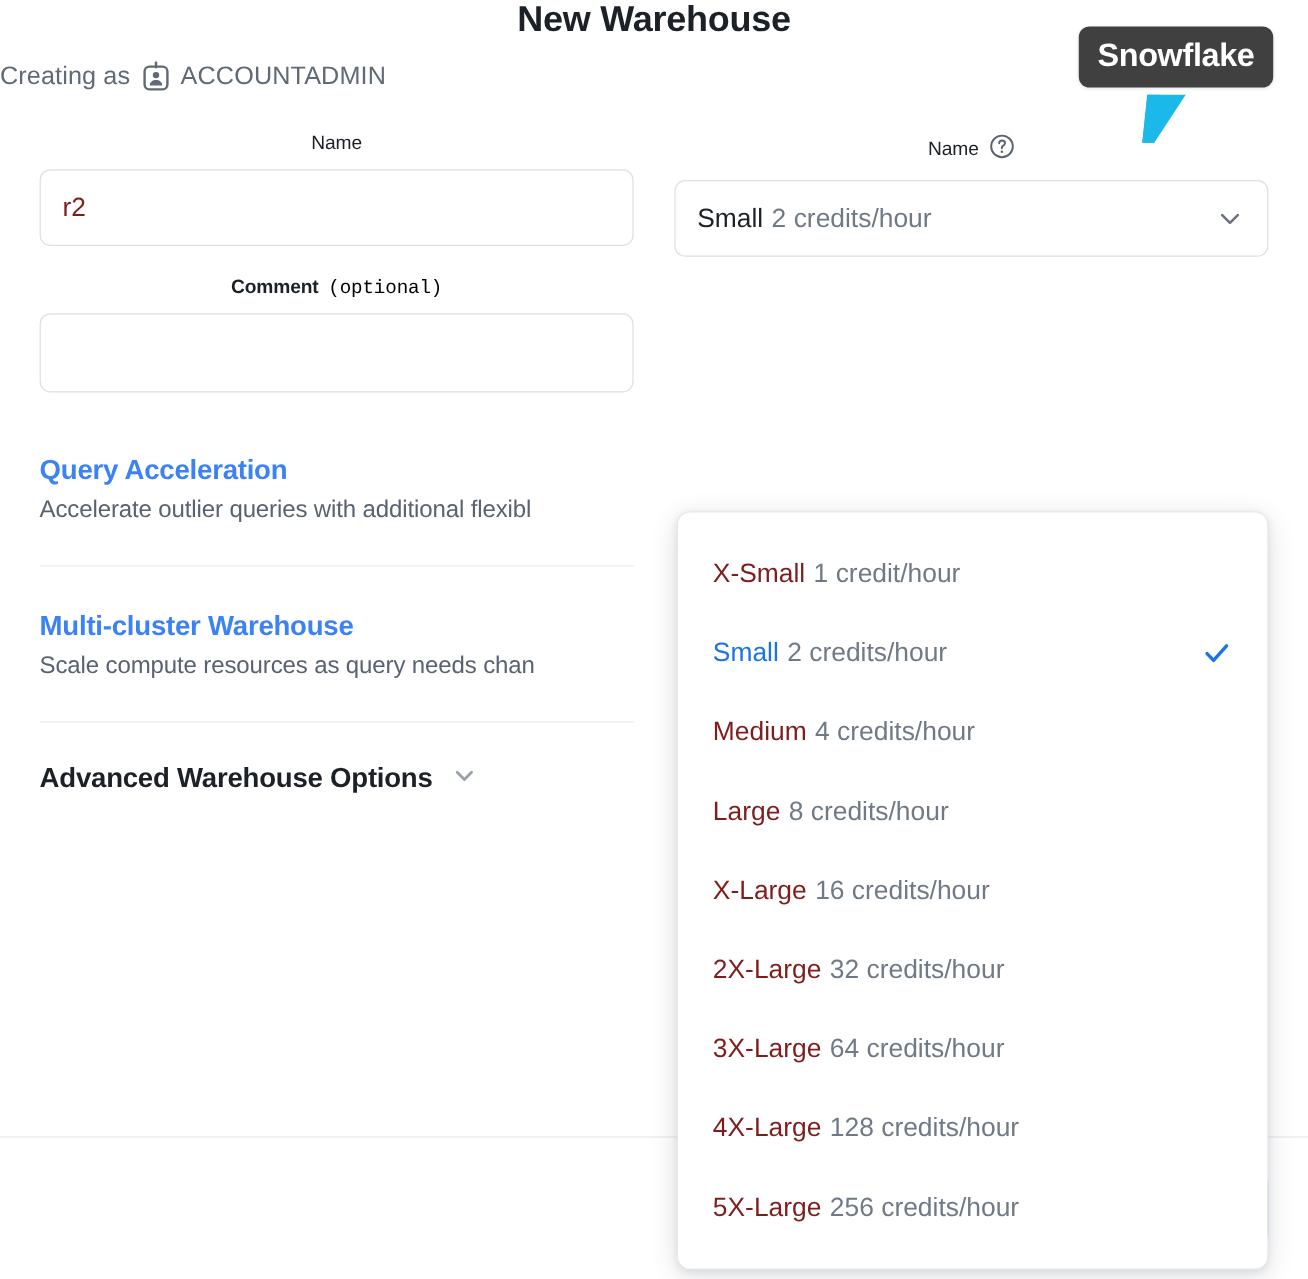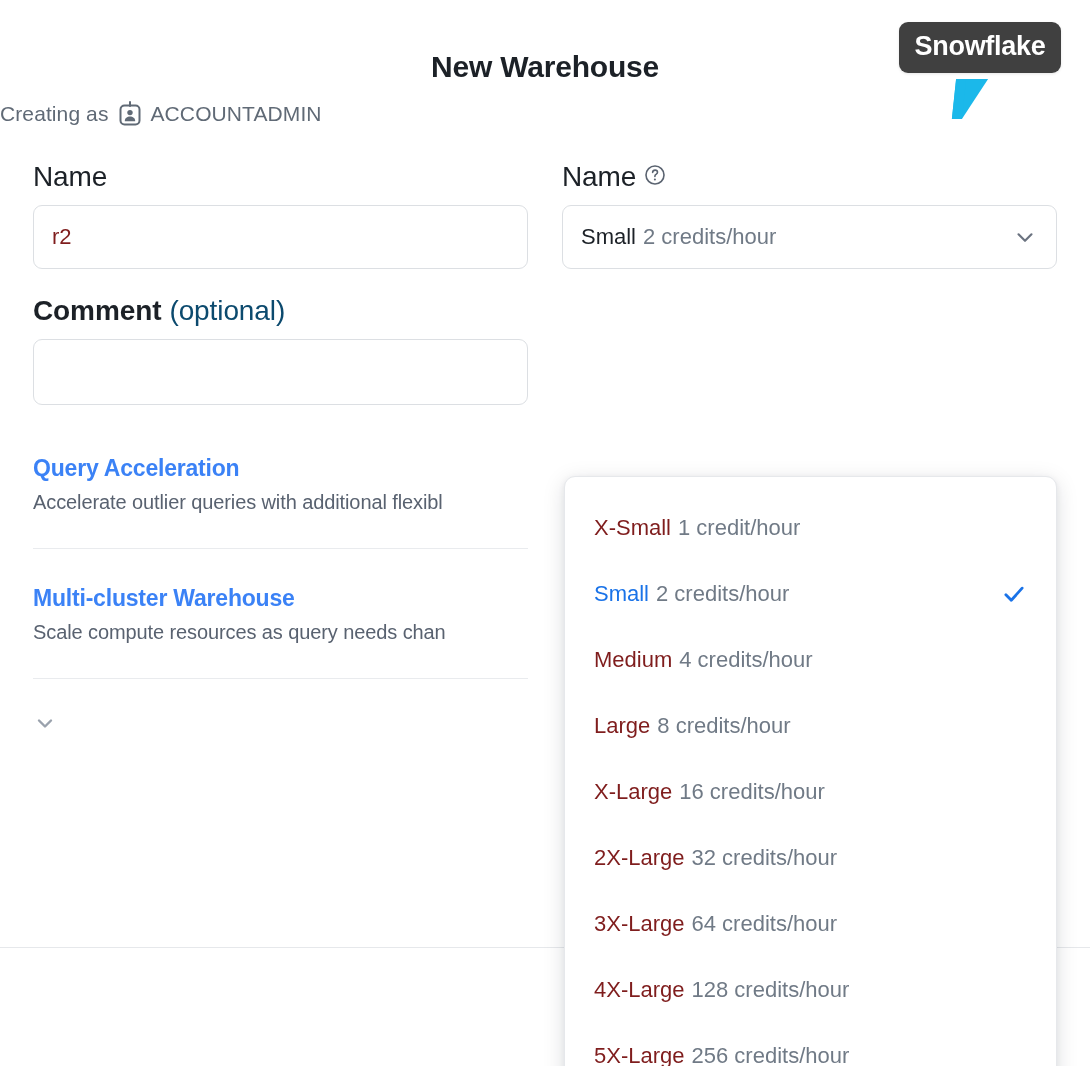--- a/index.html
+++ b/index.html
@@ -44,21 +44,20 @@
     height: 0;
     border-left: 10px solid #1bb8ea;
     border-right: 22px solid transparent;
     border-top: 40px solid #1bb8ea;
     border-bottom: 0;
     transform: skewX(-6deg);
   }
 
   
   .dialog-header {
-    padding-top: 50px;
     text-align: center;
   }
   .dialog-title {
     font-size: 30px;
     font-weight: bold;
     color: #1c2127;
     letter-spacing: -0.2px;
     margin: 0;
   }
   .dialog-subtitle {
@@ -80,29 +79,30 @@
     padding: 0 33px;
     margin-top: 34px;
   }
   .form-grid {
     display: flex;
     gap: 34px;
   }
   .form-col { flex: 1 1 0; min-width: 0; }
 
   .field-label {
-    font-size: 28px;
+    font-size: 16px;
     color: #1c2127;
     margin-bottom: 12px;
     display: flex;
     align-items: center;
     gap: 8px;
     letter-spacing: -0.1px;
-  }
-  .field-label .muted { color: #0c4a6e; }
+    justify-content: center;
+  }
+  .field-label .muted { color: #000000; font-family: Liberation Mono, monospace; }
   .field-label strong { font-weight: bold; }
 
   .text-input {
     width: 100%;
     box-sizing: border-box;
     height: 64px;
     border: 1px solid #dcdfe3;
     border-radius: 9px;
     background: #fff;
     font-family: "Liberation Sans", sans-serif;
@@ -300,20 +300,21 @@
       <div class="divider"></div>
 
       <div class="section-block">
         <div class="section-title">Multi-cluster Warehouse</div>
         <div class="section-desc">Scale compute resources as query needs chan</div>
       </div>
 
       <div class="divider"></div>
 
       <div class="advanced-row">
+        <span class="advanced-label">Advanced Warehouse Options</span>
         <span>
           <svg width="24" height="24" viewBox="0 0 24 24" fill="none">
             <path d="M6 9.5l6 6 6-6" stroke="#9aa2ad" stroke-width="2.4" stroke-linecap="round" stroke-linejoin="round"></path>
           </svg>
         </span>
       </div>
     </div>
 
     <div class="form-col">
       <div>

